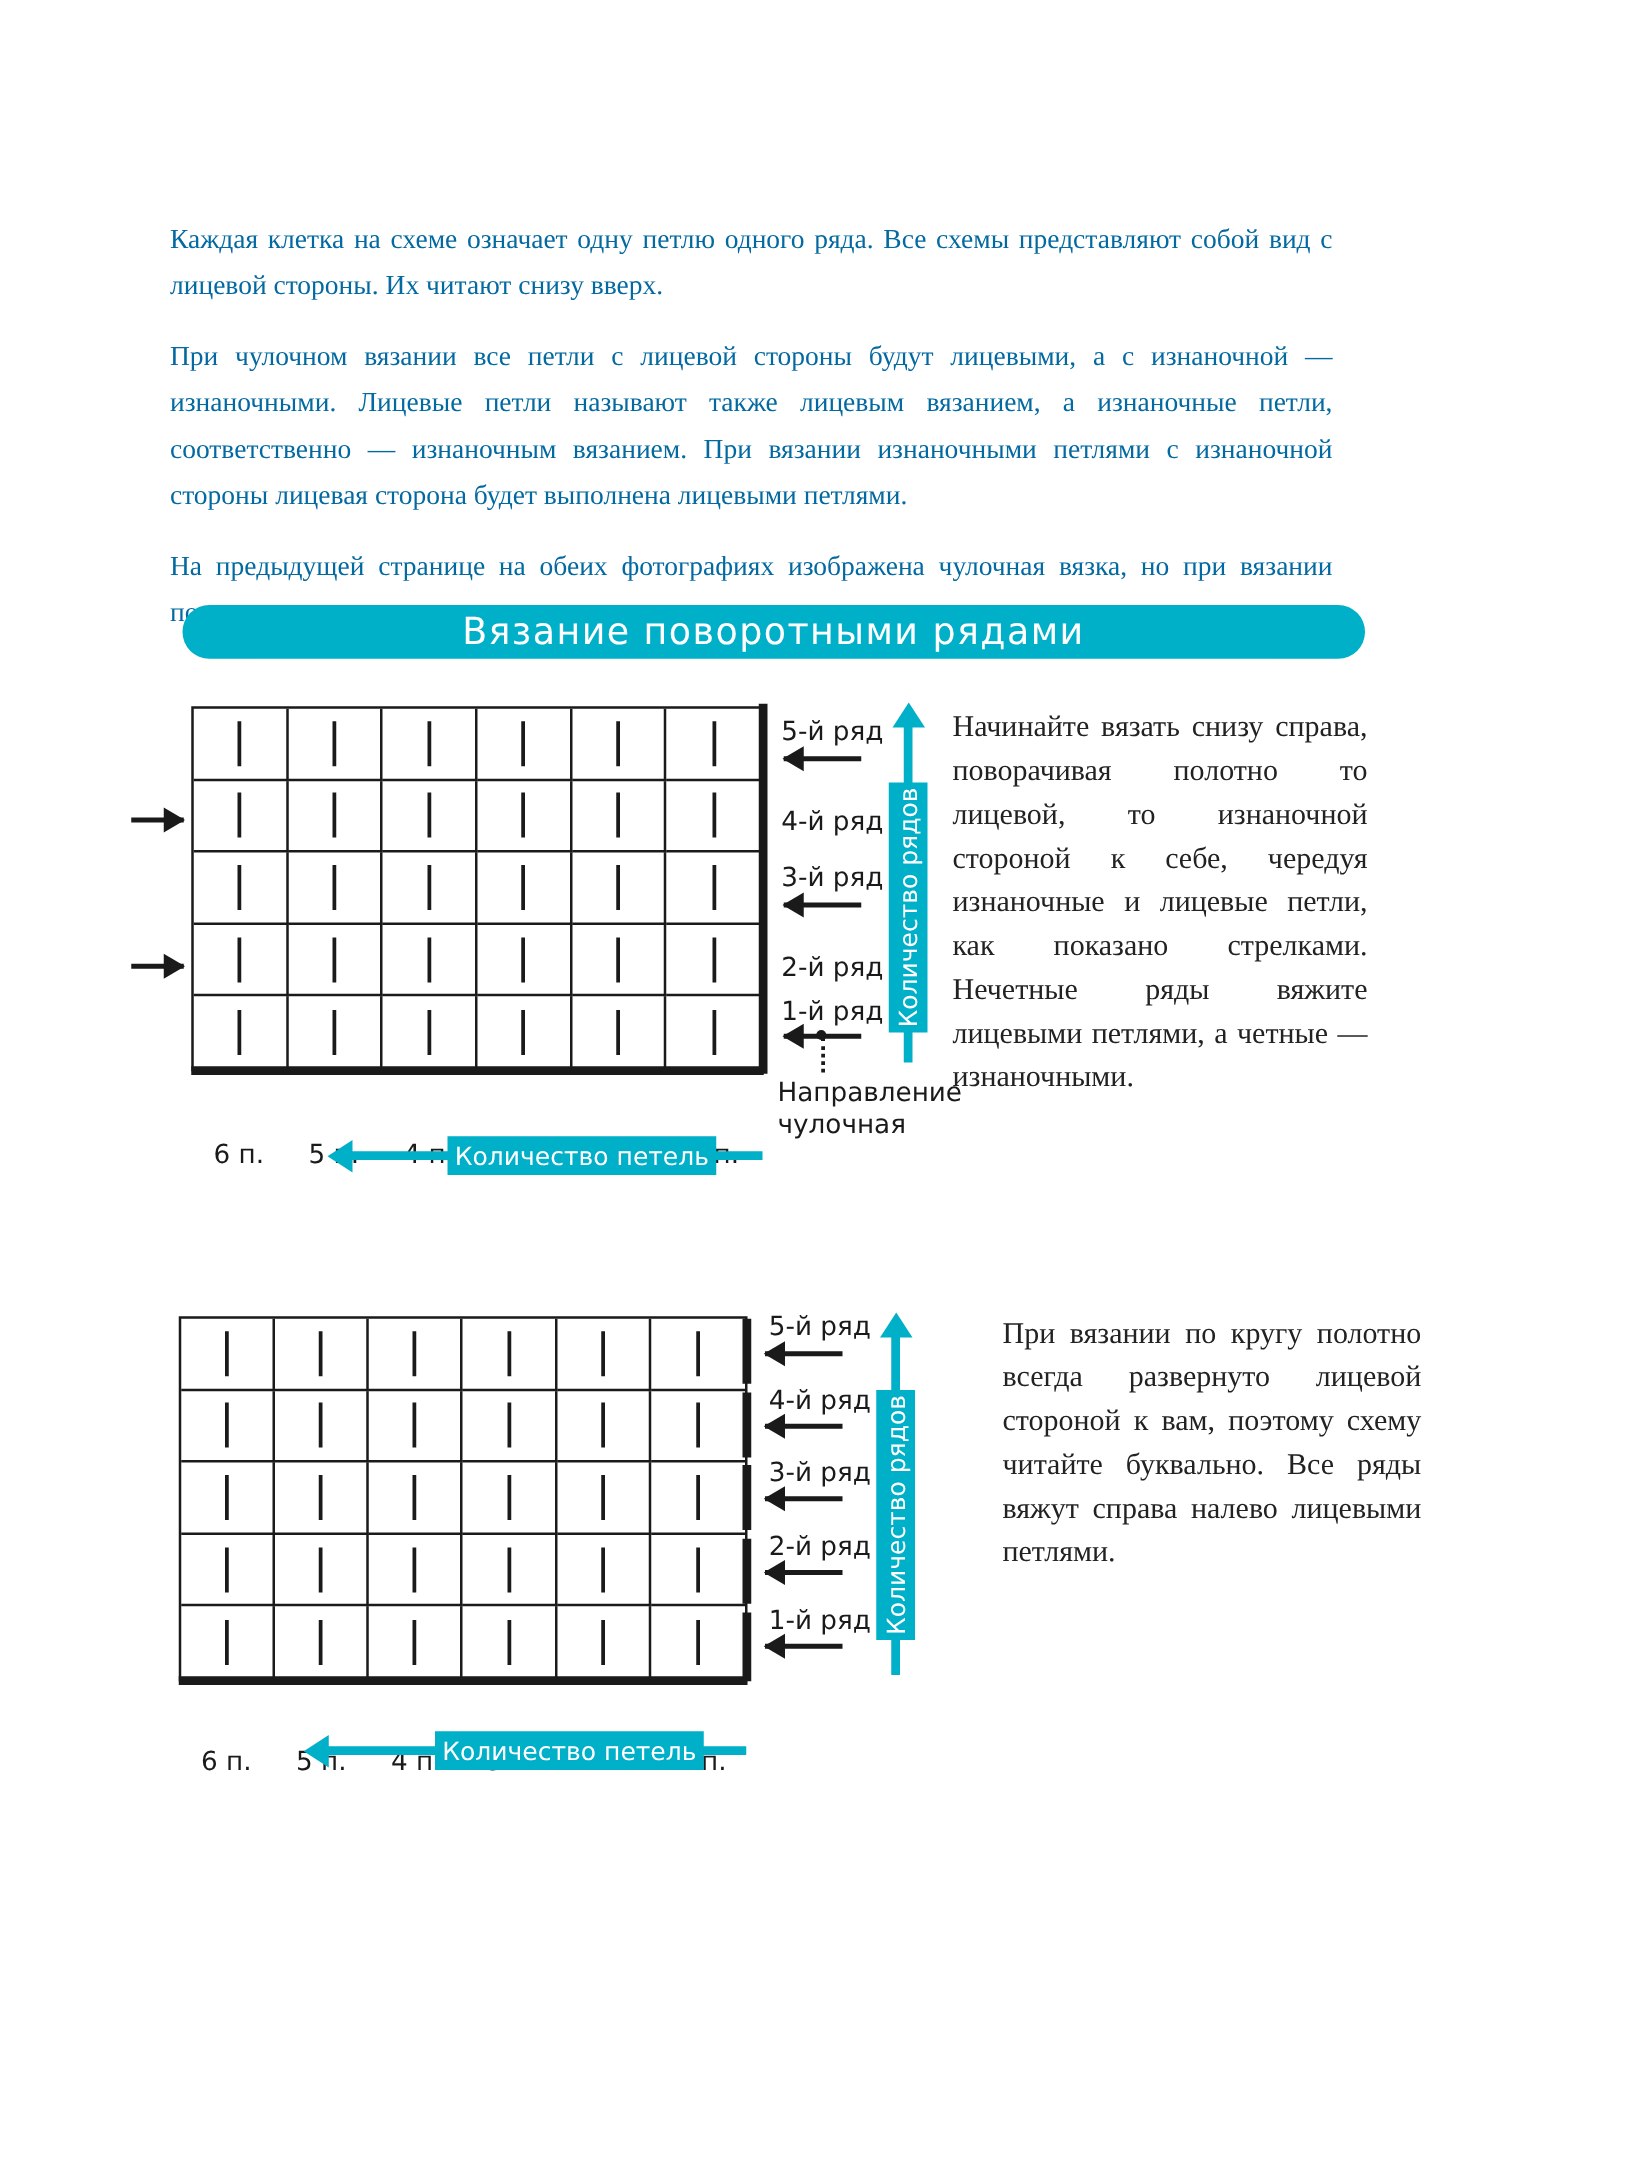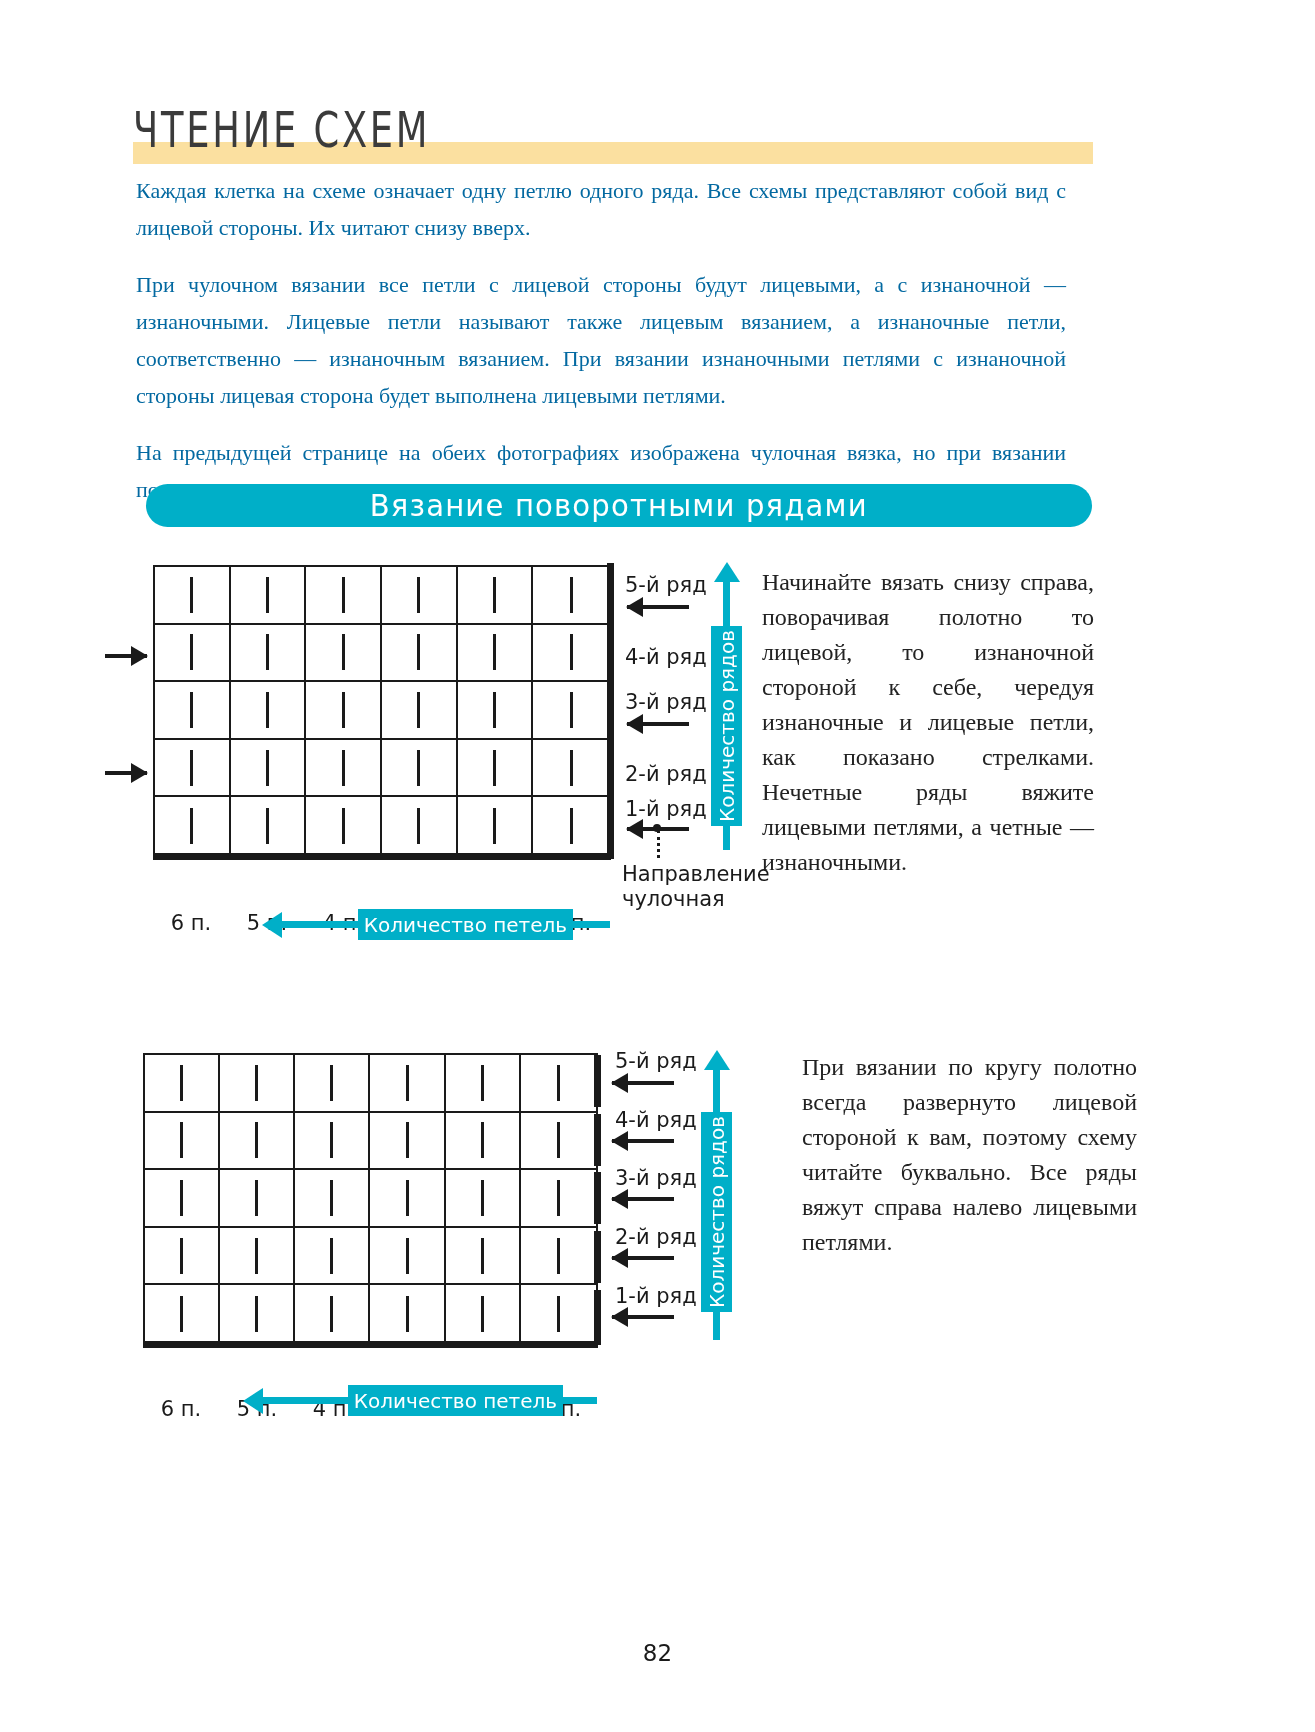--- a/index.html
+++ b/index.html
@@ -182,24 +182,20 @@
     text-align:center;
     font-family:"DejaVu Sans", sans-serif;
     font-size:23px; color:#1a1a1a;
   }
 </style>
 </head>
 <body>
 
 <div class="page">
 
-  <div class="title-wrap">
-    <div class="title-band"></div>
-    <div class="title-text">ЧТЕНИЕ СХЕМ</div>
-  </div>
 
   <div class="body-col">
     <p class="para">Каждая клетка на схеме означает одну петлю одного ряда. Все схемы представляют собой вид с лицевой стороны. Их читают снизу вверх.</p>
     <p class="para">При чулочном вязании все петли с лицевой стороны будут лицевыми, а с изнаночной — изнаночными. Лицевые петли называют также лицевым вязанием, а изнаночные петли, соответственно — изнаночным вязанием. При вязании изнаночными петлями с изнаночной стороны лицевая сторона будет выполнена лицевыми петлями.</p>
     <p class="para">На предыдущей странице на обеих фотографиях изображена чулочная вязка, но при вязании поворотными рядами и по кругу она выполняется по-разному.</p>
   </div>
 
   <div class="banner" style="left:146px; top:484px; width:946px; height:43px;">
     <span class="banner-text">Вязание поворотными рядами</span>
   </div>
@@ -490,15 +486,14 @@
 
     <div class="teal-arrow-left" style="left:243px; top:1388px;"></div>
     <div class="tealline-h" style="left:261px; top:1397px; width:336px;"></div>
     <div class="hbadge" style="left:348px; top:1385px; width:215px; height:31px;">
       <span>Количество петель</span>
     </div>
 
     <div class="side-text" style="left:762px; top:1050px; width:335px;margin-left:40px;">При вязании по кругу полотно всегда развернуто лицевой стороной к вам, поэтому схему читайте буквально. Все ряды вяжут справа налево лицевыми петлями.</div>
   </div>
 
-  <div class="page-num">82</div>
 
 </div>
 
 </body></html>

